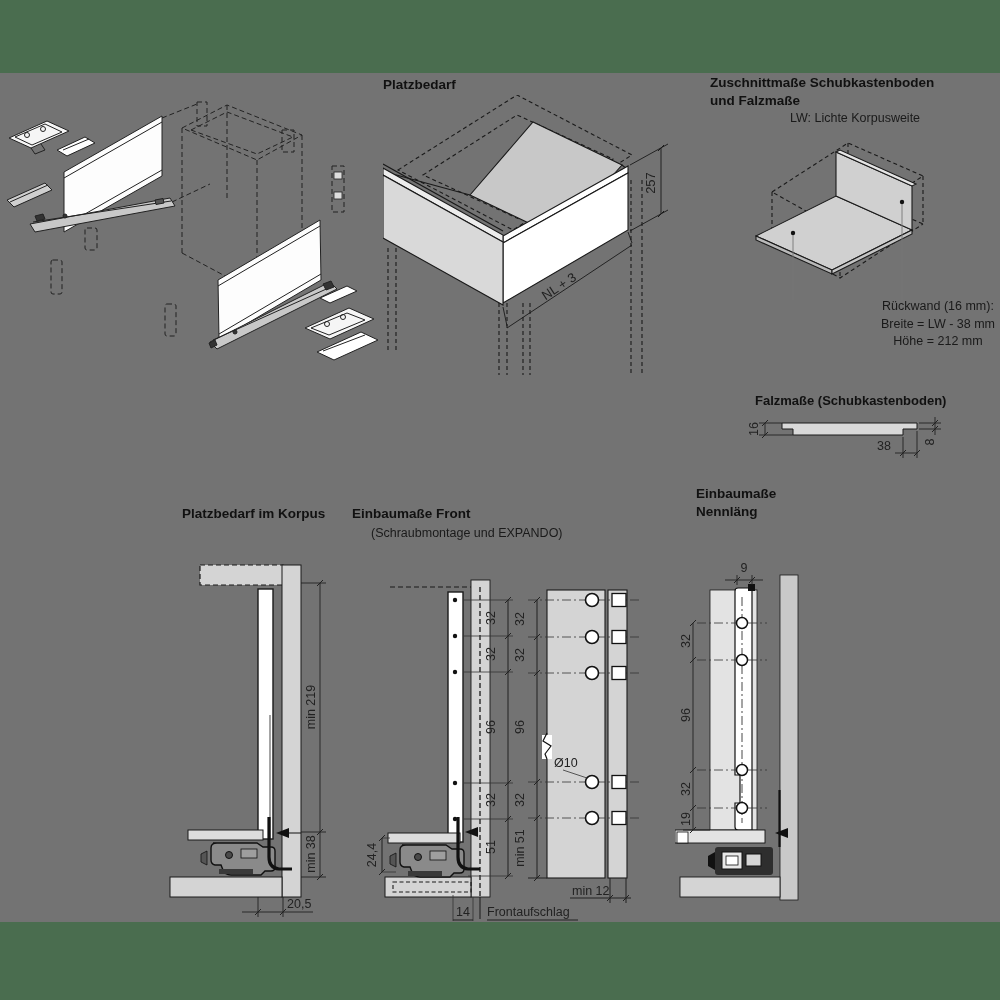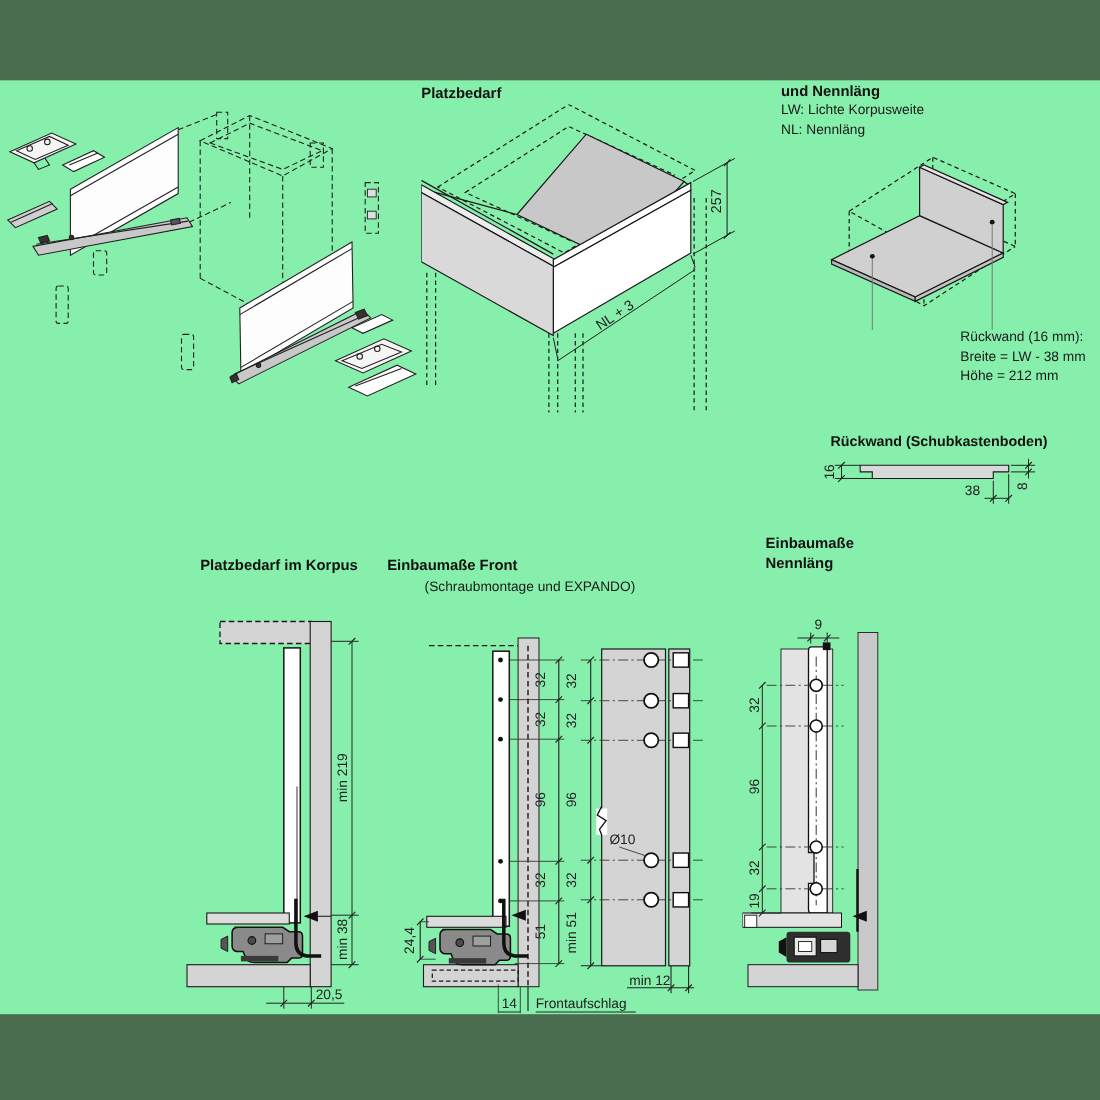--- a/index.html
+++ b/index.html
@@ -1,21 +1,21 @@
 <!DOCTYPE html>
 <html><head>
 <meta charset="utf-8">
 <style>
   html,body{margin:0;padding:0;background:#fff;}
-  #canvas{position:relative;width:1000px;height:1000px;background:#86efac;overflow:hidden;
+  #canvas{position:relative;width:1000px;height:1000px;background:#737373;overflow:hidden;
           font-family:"Liberation Sans",sans-serif;color:#111;}
   .band{position:absolute;left:0;width:1000px;}
   .abs{position:absolute;}
   .title{font-weight:bold;font-size:13.5px;line-height:18px;color:#111;}
-  .sub{font-size:12.5px;line-height:17.5px;color:#1a1a1a;}
+  .sub{font-size:12.5px;line-height:17.5px;color:#1a1a1a;text-align:center;}
   svg text{font-family:"Liberation Sans",sans-serif;fill:#222;}
   svg .dim{font-size:12.5px;}
   svg .dim-big{font-size:13px;}
 </style>
 </head>
 <body>
 
 <div id="canvas">
 
   <div class="band" style="top:0;height:73px;background:#4a6d4f"></div>
@@ -131,23 +131,23 @@
         <path d="M247,70 L285,49 M247,136 L285,115"></path>
         <path d="M278,53 V119"></path>
       </g>
       <path d="M275,56 l6,-6 M275,122 l6,-6" stroke-width="1"></path>
     </g>
     <text class="dim-big" x="268" y="92" text-anchor="middle" transform="rotate(-90 268 88)">257</text>
     <text class="dim-big" x="175" y="196" text-anchor="middle" transform="rotate(-33.5 175 190)">NL + 3</text>
   </svg>
 
   <div class="abs" style="left:710px;top:74px;width:290px">
-    <div class="title">und Nennläng</div>
+    <div class="title">Zuschnittmaße Schubkastenboden</div>
+    <div class="title">und Falzmaße</div>
     <div class="sub">LW: Lichte Korpusweite</div>
-    <div class="sub">NL: Nennläng</div>
   </div>
   <svg class="abs" style="left:690px;top:140px" width="310" height="165" viewBox="0 0 310 165">
     <g stroke="#1a1a1a" stroke-width="1.1" fill="none">
       <g stroke-dasharray="4,3">
         <path d="M82,52 L158,3 L233,36 L150,90 Z"></path>
         <path d="M82,52 V100 M233,36 V84 M150,90 V138 M158,3 V51"></path>
         <path d="M82,100 L150,138 L233,84 M82,100 L158,51 L233,84"></path>
       </g>
 
       <g>
@@ -164,21 +164,21 @@
       <circle cx="212" cy="62" r="2.2" fill="#111" stroke="none"></circle>
       <path d="M103,95 V160 M212,64 V160" stroke="#777" stroke-width="0.9"></path>
     </g>
   </svg>
   <div class="abs sub" style="left:873px;top:298px;width:130px">
     <div>Rückwand (16 mm):</div>
     <div>Breite = LW - 38 mm</div>
     <div>Höhe = 212 mm</div>
   </div>
 
-  <div class="abs title" style="left:755px;top:392px;font-size:13px">Rückwand (Schubkastenboden)</div>
+  <div class="abs title" style="left:755px;top:392px;font-size:13px">Falzmaße (Schubkastenboden)</div>
   <svg class="abs" style="left:745px;top:412px" width="215" height="60" viewBox="0 0 215 60">
     <path d="M37,11 H172 V17 H158 V23 H48 V17 H37 Z" fill="#d9d9d9" stroke="#1a1a1a" stroke-width="1"></path>
     <g stroke="#222" stroke-width="0.9" fill="none">
       <path d="M14,11 H37 M14,23 H48 M20,11 V23"></path>
       <path d="M158,25 V46 M172,19 V46 M150,41 H172"></path>
       <path d="M174,11 H196 M174,17 H196 M190,5 V23"></path>
     </g>
     <path d="M17,14 l6,-6 M17,26 l6,-6 M155,44 l6,-6 M169,44 l6,-6 M187,14 l6,-6 M187,20 l6,-6" stroke="#222" stroke-width="1"></path>
     <text class="dim" x="9" y="21" text-anchor="middle" transform="rotate(-90 9 17)">16</text>
     <text class="dim" x="146" y="38" text-anchor="end">38</text>
@@ -213,21 +213,21 @@
       <path d="M160,28 V322"></path>
       <path d="M98,342 V362 M123,342 V362 M82,357 H153"></path>
     </g>
     <path d="M157,31 l6,-6 M157,280 l6,-6 M157,325 l6,-6 M95,360 l6,-6 M120,360 l6,-6" stroke="#222" stroke-width="1"></path>
     <text class="dim" x="151" y="156" text-anchor="middle" transform="rotate(-90 151 152)">min 219</text>
     <text class="dim" x="151" y="303" text-anchor="middle" transform="rotate(-90 151 299)">min 38</text>
     <text class="dim" x="127" y="353">20,5</text>
   </svg>
 
   <div class="abs title" style="left:352px;top:505px">Einbaumaße Front</div>
-  <div class="abs sub" style="left:386px;top:525px">(Schraubmontage und EXPANDO)</div>
+  <div class="abs sub" style="left:371px;top:525px">(Schraubmontage und EXPANDO)</div>
   <svg class="abs" style="left:360px;top:555px" width="292" height="375" viewBox="0 0 292 375">
 
     <path d="M30,32 H111" stroke="#1a1a1a" stroke-width="1.2" stroke-dasharray="5,3"></path>
     <rect x="111" y="25" width="19" height="317" fill="#d4d4d4" stroke="#1a1a1a" stroke-width="0.9"></rect>
     <path d="M120,32 V342" stroke="#1a1a1a" stroke-width="1.3" stroke-dasharray="5,3"></path>
     <path d="M120,342 V364" stroke="#1a1a1a" stroke-width="1"></path>
     <rect x="25" y="322" width="86" height="20" fill="#d4d4d4" stroke="#1a1a1a" stroke-width="1"></rect>
     <rect x="33" y="327" width="78" height="10" fill="none" stroke="#1a1a1a" stroke-width="1.1" stroke-dasharray="4,2.5"></rect>
     <rect x="88" y="37" width="15" height="250" fill="#fff" stroke="#1a1a1a" stroke-width="1.4"></rect>
     <g fill="#111">

